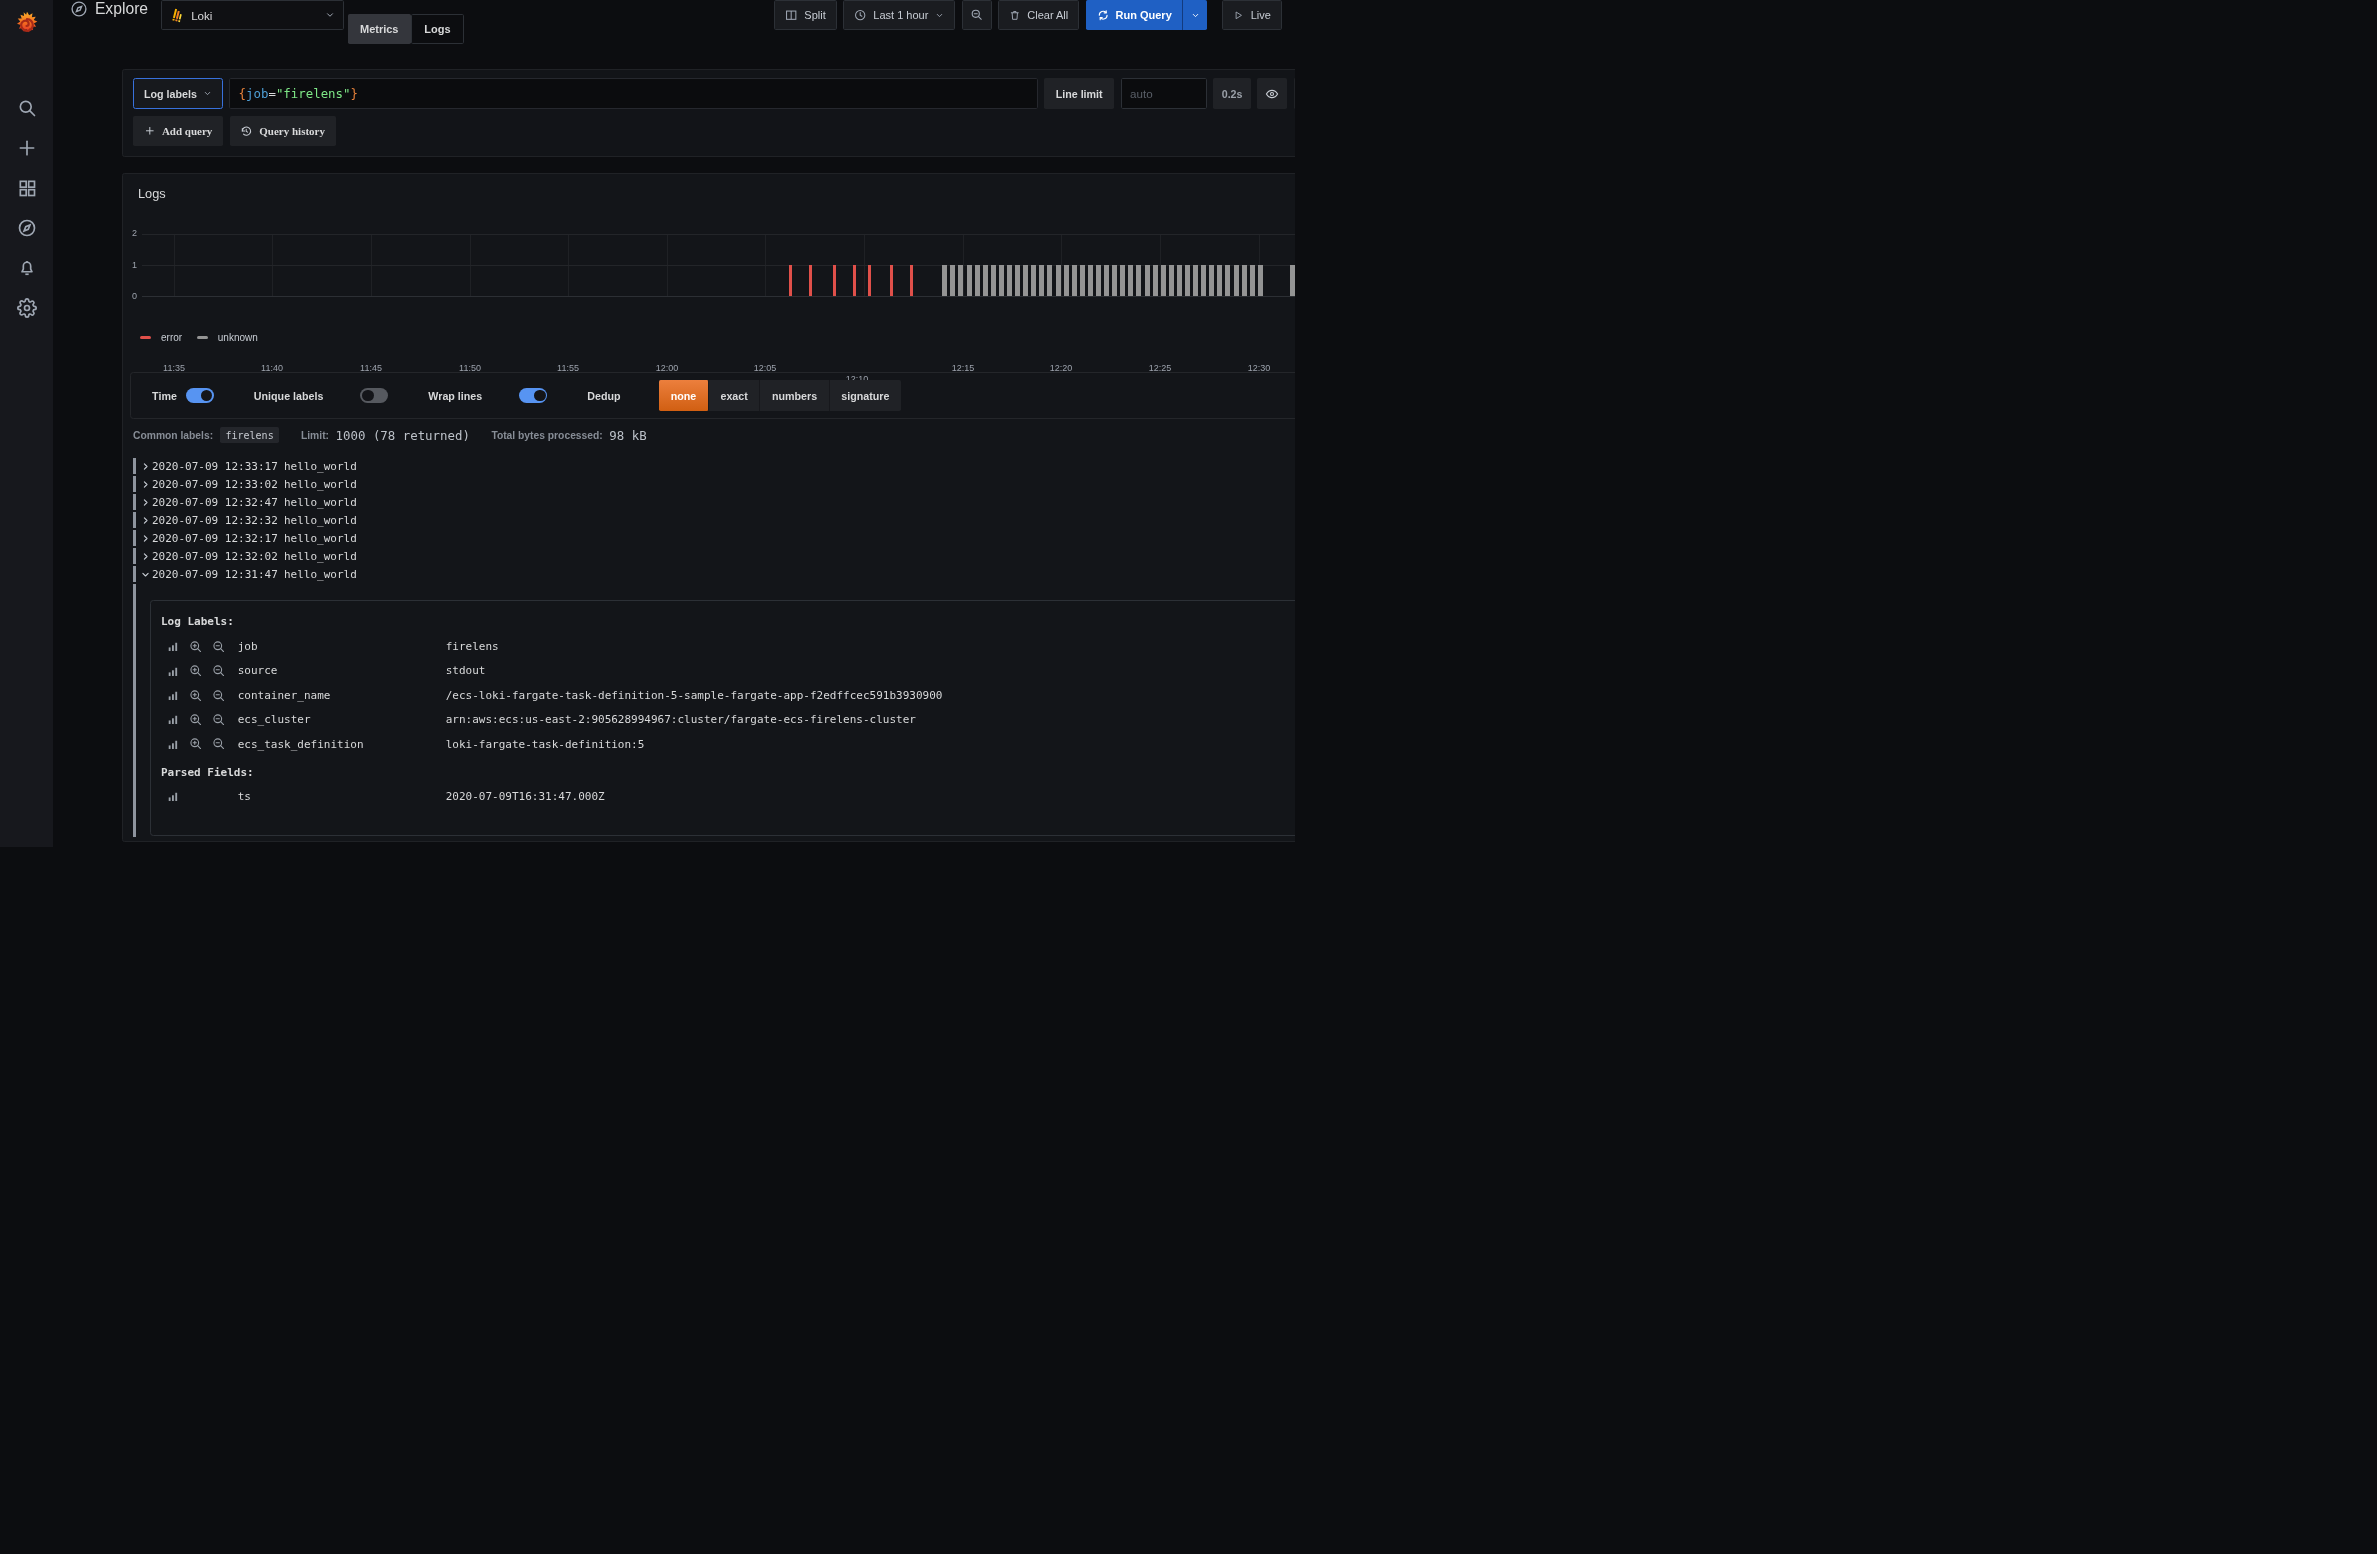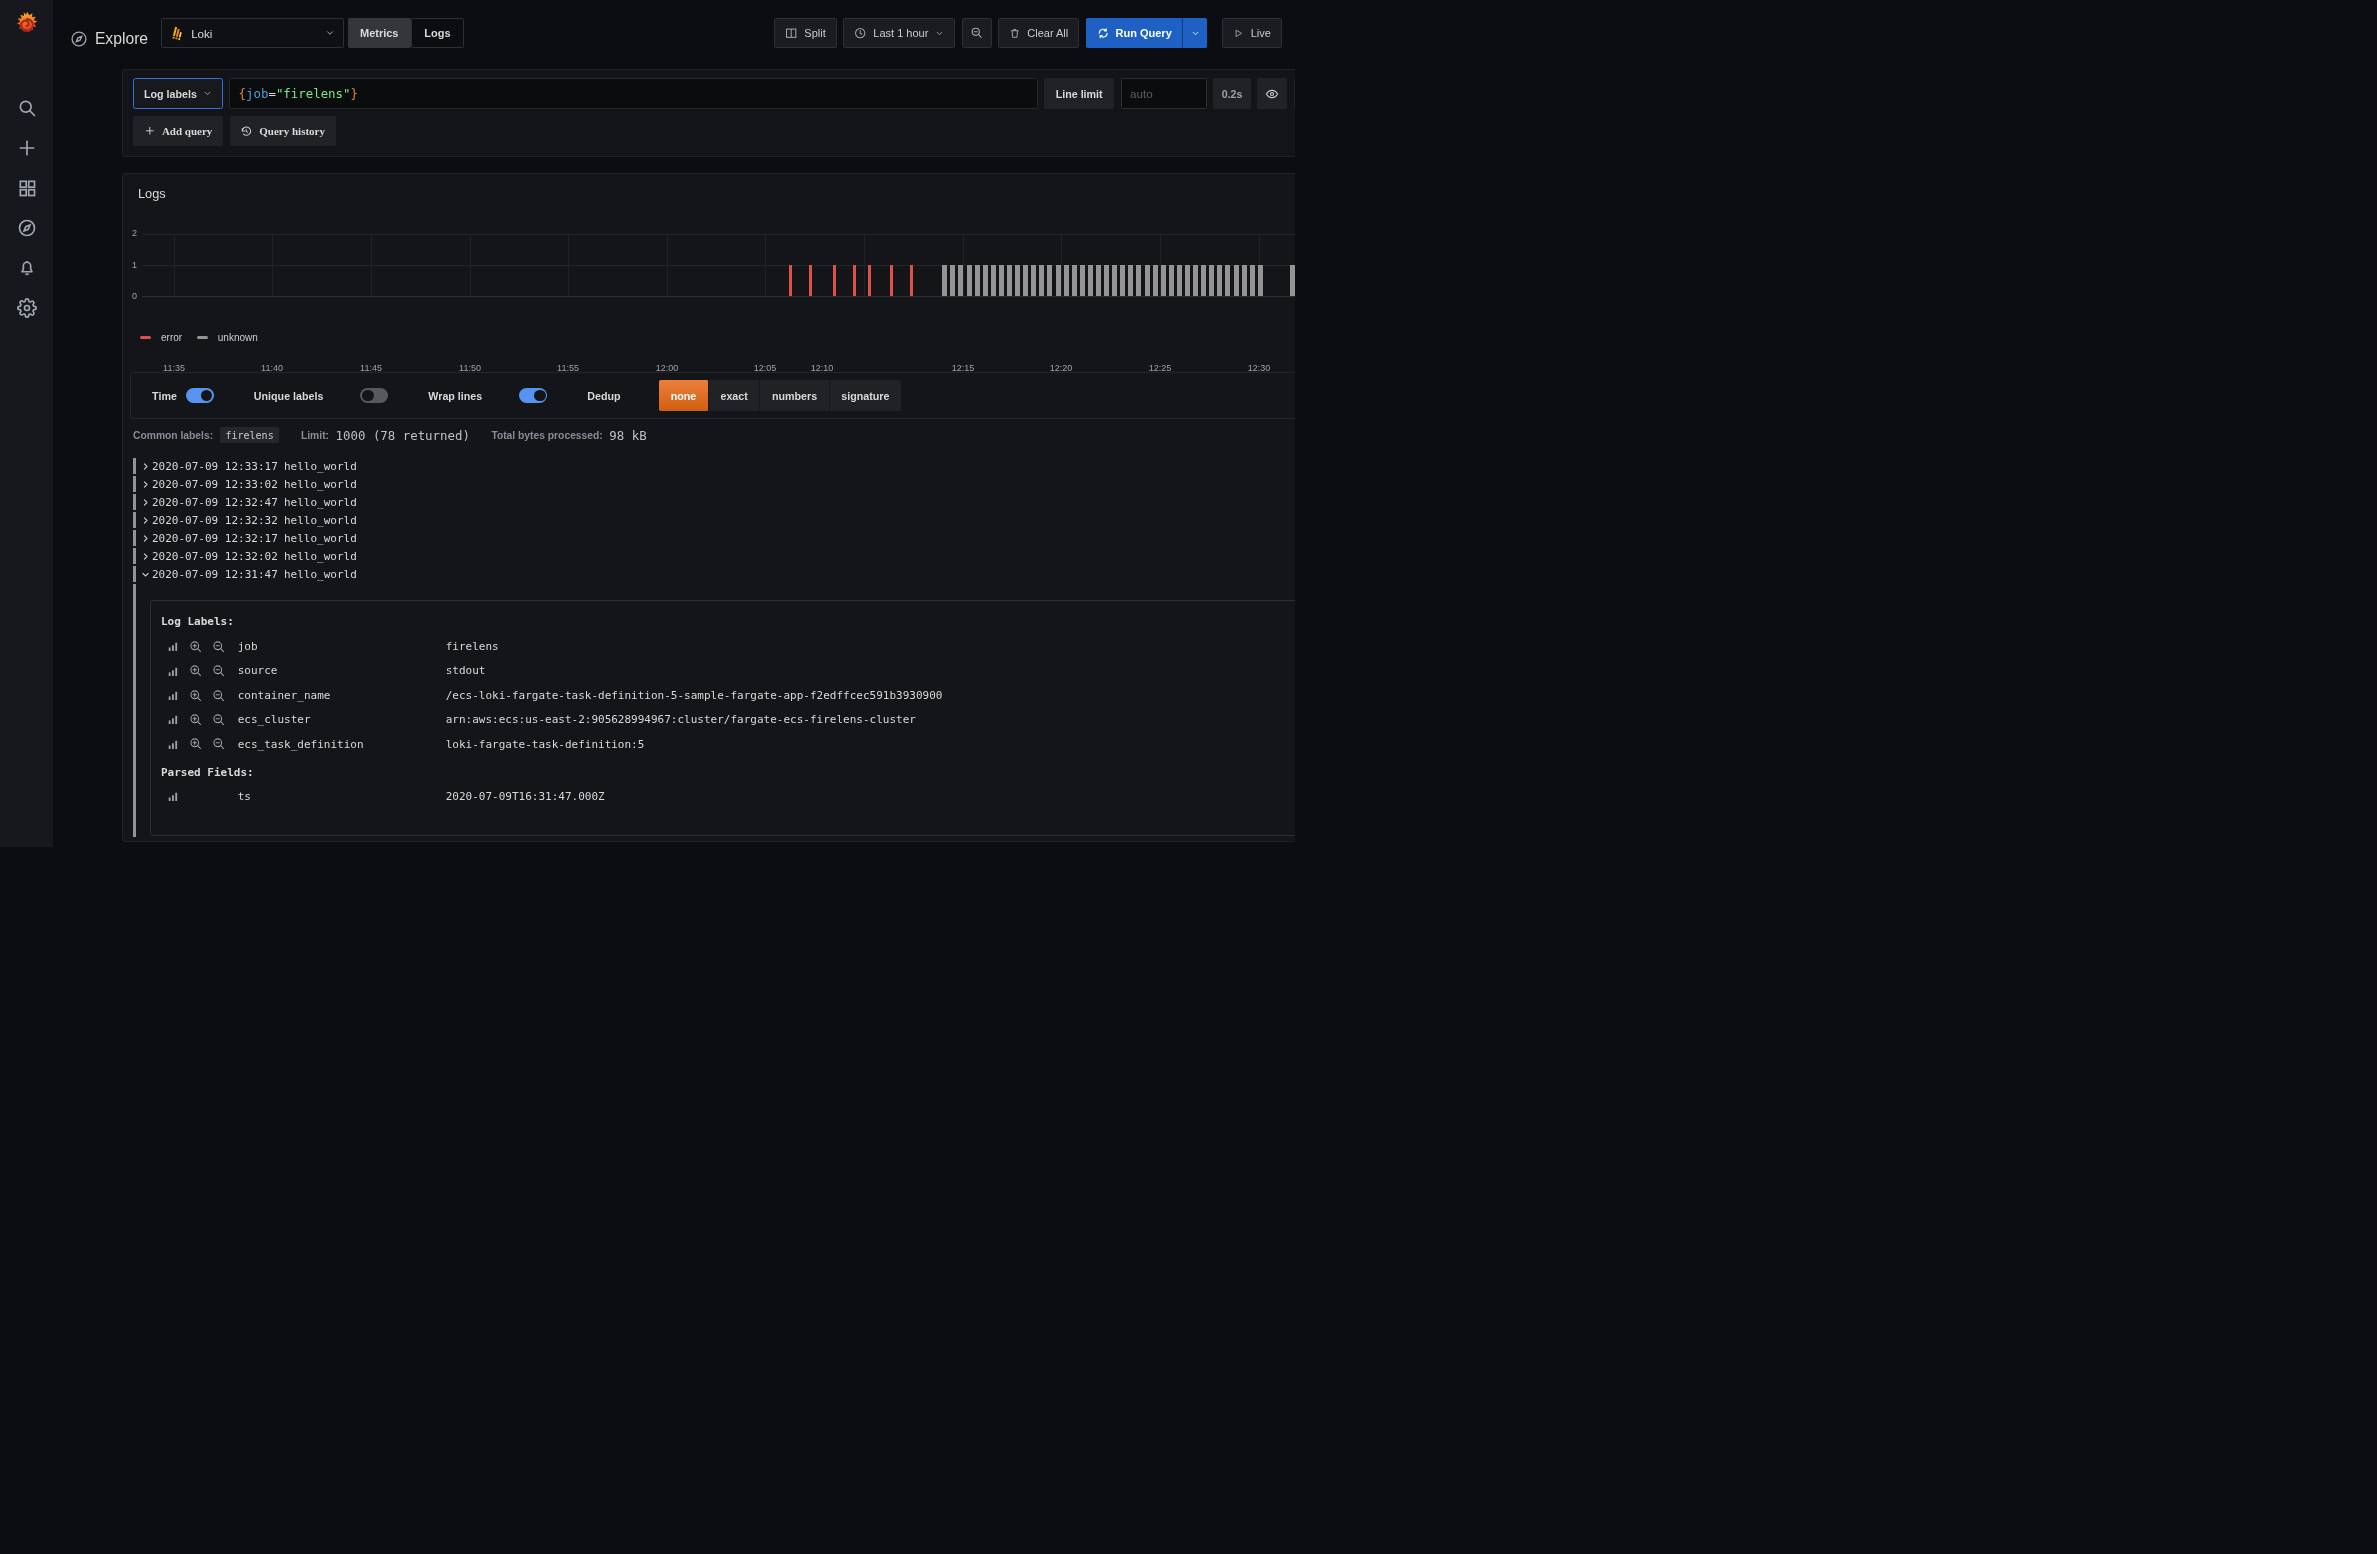--- a/index.html
+++ b/index.html
@@ -12,21 +12,21 @@
   .sidebar { position:absolute; left:0; top:0; width:53px; height:100%; background:#17181d;
              display:flex; flex-direction:column; align-items:center; padding-top:10px; }
   .logo { width:30px; height:30px; }
   .side-icons { display:flex; flex-direction:column; gap:20px; margin-top:58px; color:#9fa7b3; }
   .side-icons .sicon { width:20px; height:20px; cursor:pointer; }
 
   
   .main { position:absolute; left:53px; top:0; right:0; height:100%; }
 
   
-  .topbar { height:48px; display:flex; align-items:flex-end; padding:0 13.2px 0 16.5px; }
+  .topbar { height:48px; display:flex; align-items:flex-start; padding:0 13.2px 0 16.5px; }
   .explore-head { display:flex; align-items:center; gap:7.4px; font-size:15.7px; font-weight:500; color:#d8d9da; }
   .explore-head svg { color:#9fa7b3; }
   .ds-select { margin-left:13.2px; width:183px; height:30px; background:#0f1013; border:0.8px solid #2c3036;
                border-radius:1.7px; display:flex; align-items:center; gap:7.4px; padding:0 8.3px; cursor:pointer; }
   .ds-select .ds-name { font-size:11.6px; color:#d8d9da; }
   .ds-select .caret { margin-left:auto; color:#9fa7b3; }
   .tab-group { display:flex; margin-left:3.3px; }
   .tab { height:30px; display:flex; align-items:center; padding:0 12.4px; font-size:11px; font-weight:600;
          color:#d8d9da; border-radius:1.7px; cursor:pointer;margin-top:14px; }
   .tab.active { background:#34363c; }
@@ -402,21 +402,21 @@
           <div class="bar" style="left: 1148px; width: 5.4px; height: 31px; background: rgb(148, 148, 148);"></div>
         </div>
       <div class="chart-labels" id="xaxis">
           <div class="xlab" style="left: 32px;">11:35</div>
           <div class="xlab" style="left: 130px;">11:40</div>
           <div class="xlab" style="left: 229px;">11:45</div>
           <div class="xlab" style="left: 328px;">11:50</div>
           <div class="xlab" style="left: 426px;">11:55</div>
           <div class="xlab" style="left: 525px;">12:00</div>
           <div class="xlab" style="left: 623px;">12:05</div>
-          <div class="xlab" style="left: 680px;">12:10</div>
+          <div class="xlab" style="left: 715px; margin-top: 11px;">12:10</div>
           <div class="xlab" style="left: 821px;">12:15</div>
           <div class="xlab" style="left: 919px;">12:20</div>
           <div class="xlab" style="left: 1018px;">12:25</div>
           <div class="xlab" style="left: 1117px;">12:30</div>
         </div>
 
       <div class="legend" id="legend">
           <div class="legend-item">
             <span class="legend-dash" style="background: rgb(224, 80, 74);"></span>
             <span>error</span>

